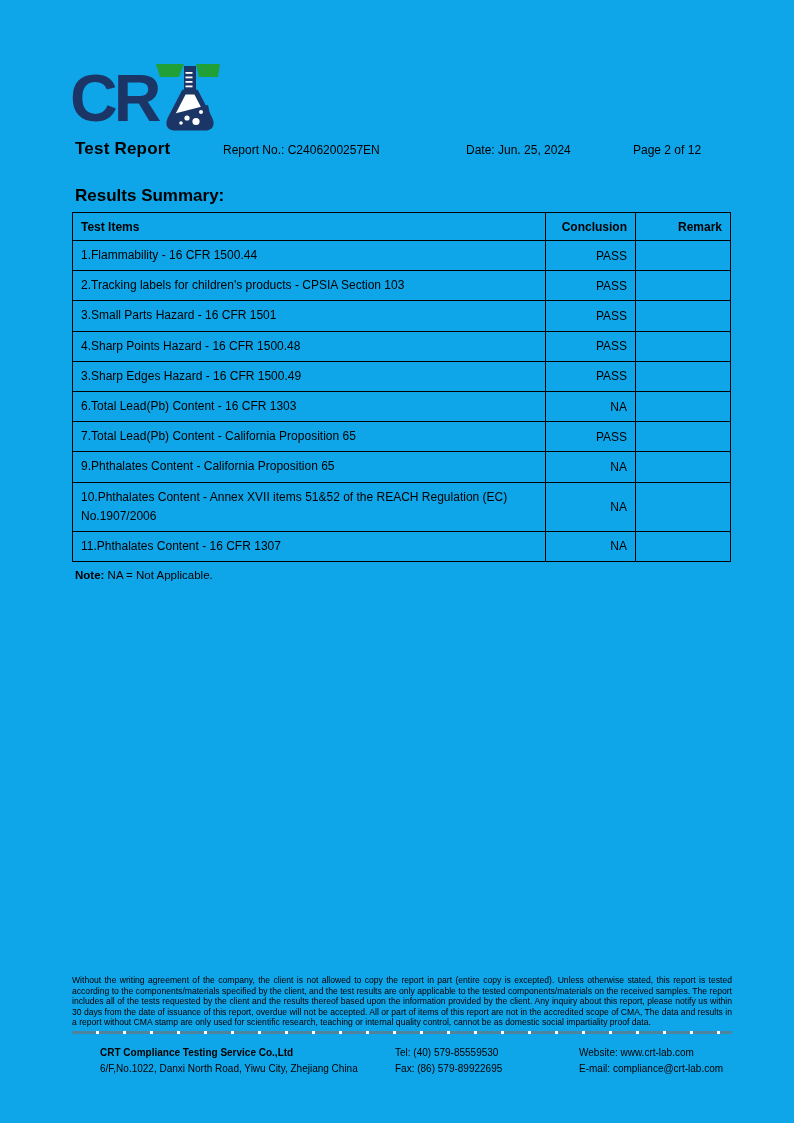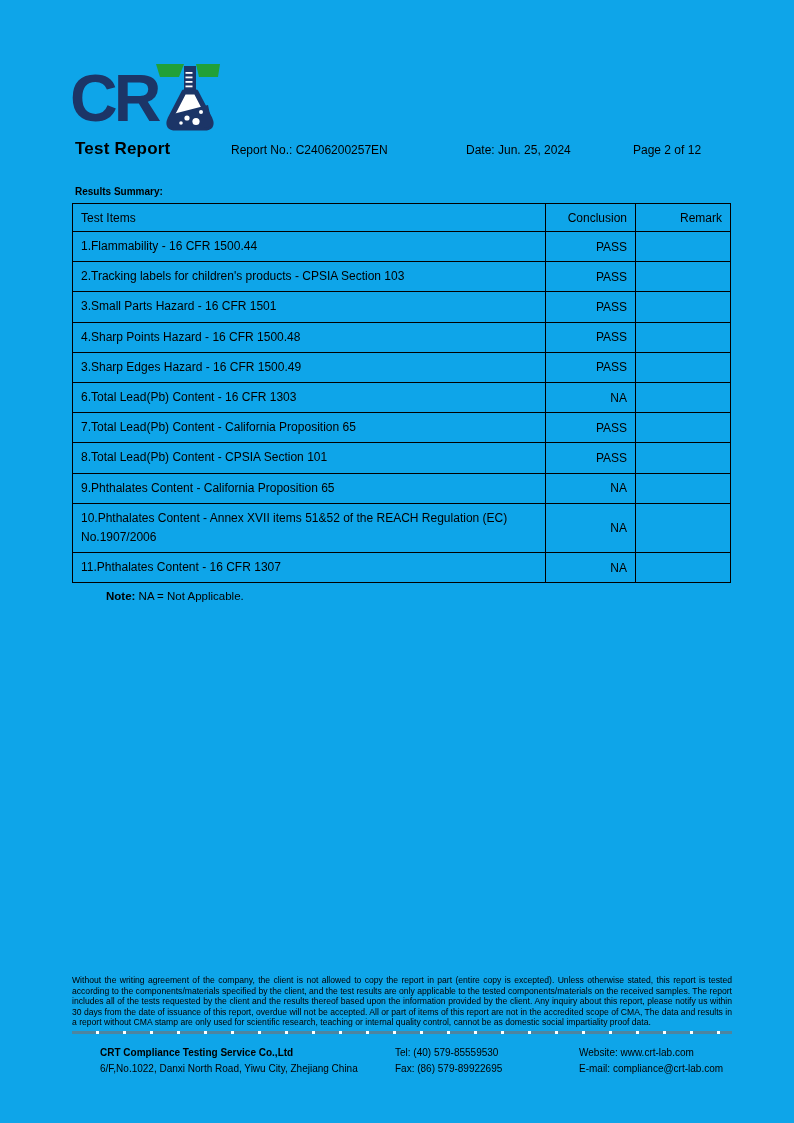--- a/index.html
+++ b/index.html
@@ -14,50 +14,50 @@
     margin: 0 auto;
     overflow: hidden;
   }
 
   
   .logo { position: absolute; left: 72px; top: 58px; width: 148px; height: 78px; }
 
   
   .report-title { position: absolute; left: 75px; top: 139px; font-size: 17px; font-weight: bold; letter-spacing: 0.2px; }
   .hdr-meta { position: absolute; top: 143px; font-size: 12px; }
-  .hdr-report-no { left: 231px; }
+  .hdr-report-no { left: 223px; }
   .hdr-date { left: 466px; }
   .hdr-page { left: 633px; }
 
   
   .results { position: absolute; left: 72px; top: 186px; width: 660px; }
-  .results-heading { font-size: 10px; font-weight: bold; margin-left: 3px; margin-bottom: 6px; }
+  .results-heading { font-size: 17px; font-weight: bold; margin-left: 3px; margin-bottom: 6px; }
   table.results-table {
     border-collapse: collapse;
     width: 658px;
     table-layout: fixed;
     font-size: 12px;
   }
   .results-table th, .results-table td {
     border: 1.5px solid #000;
     padding: 5px 8px;
     vertical-align: middle;
     overflow: hidden;
   }
-  .results-table th { font-weight: normal; height: 28px; }
+  .results-table th { font-weight: bold; height: 28px; }
   .results-table td { height: 27px; }
   .col-item { width: 473px; }
   .col-conclusion { width: 90px; }
   .col-remark { width: 95px; }
   .th-item { text-align: left; }
   .th-conclusion, .th-remark, .td-conclusion, .td-remark { text-align: right; }
   .td-item { text-align: left; line-height: 1.6; }
 
   .note-line { font-size: 11.5px; margin-top: 7px; margin-left: 3px; }
-  .note-label { font-weight: bold; margin-left: 31px; }
+  .note-label { font-weight: bold; }
 
   
   .disclaimer {
     position: absolute; left: 72px; top: 975px; width: 660px;
     font-size: 8.6px; line-height: 10.5px; text-align: justify;
     color: #000;
   }
 
   
   .divider {
@@ -154,25 +154,20 @@
             <td class="td-item">6.Total Lead(Pb) Content - 16 CFR 1303</td>
             <td class="td-conclusion">NA</td>
             <td class="td-remark"></td>
           </tr>
           <tr>
             <td class="td-item">7.Total Lead(Pb) Content - California Proposition 65</td>
             <td class="td-conclusion">PASS</td>
             <td class="td-remark"></td>
           </tr>
           <tr>
-            <td class="td-item">8.Total Lead(Pb) Content - CPSIA Section 101</td>
-            <td class="td-conclusion">PASS</td>
-            <td class="td-remark"></td>
-          </tr>
-          <tr>
             <td class="td-item">9.Phthalates Content - California Proposition 65</td>
             <td class="td-conclusion">NA</td>
             <td class="td-remark"></td>
           </tr>
           <tr>
             <td class="td-item">10.Phthalates Content - Annex XVII items 51&amp;52 of the REACH Regulation (EC) No.1907/2006</td>
             <td class="td-conclusion">NA</td>
             <td class="td-remark"></td>
           </tr>
           <tr>

